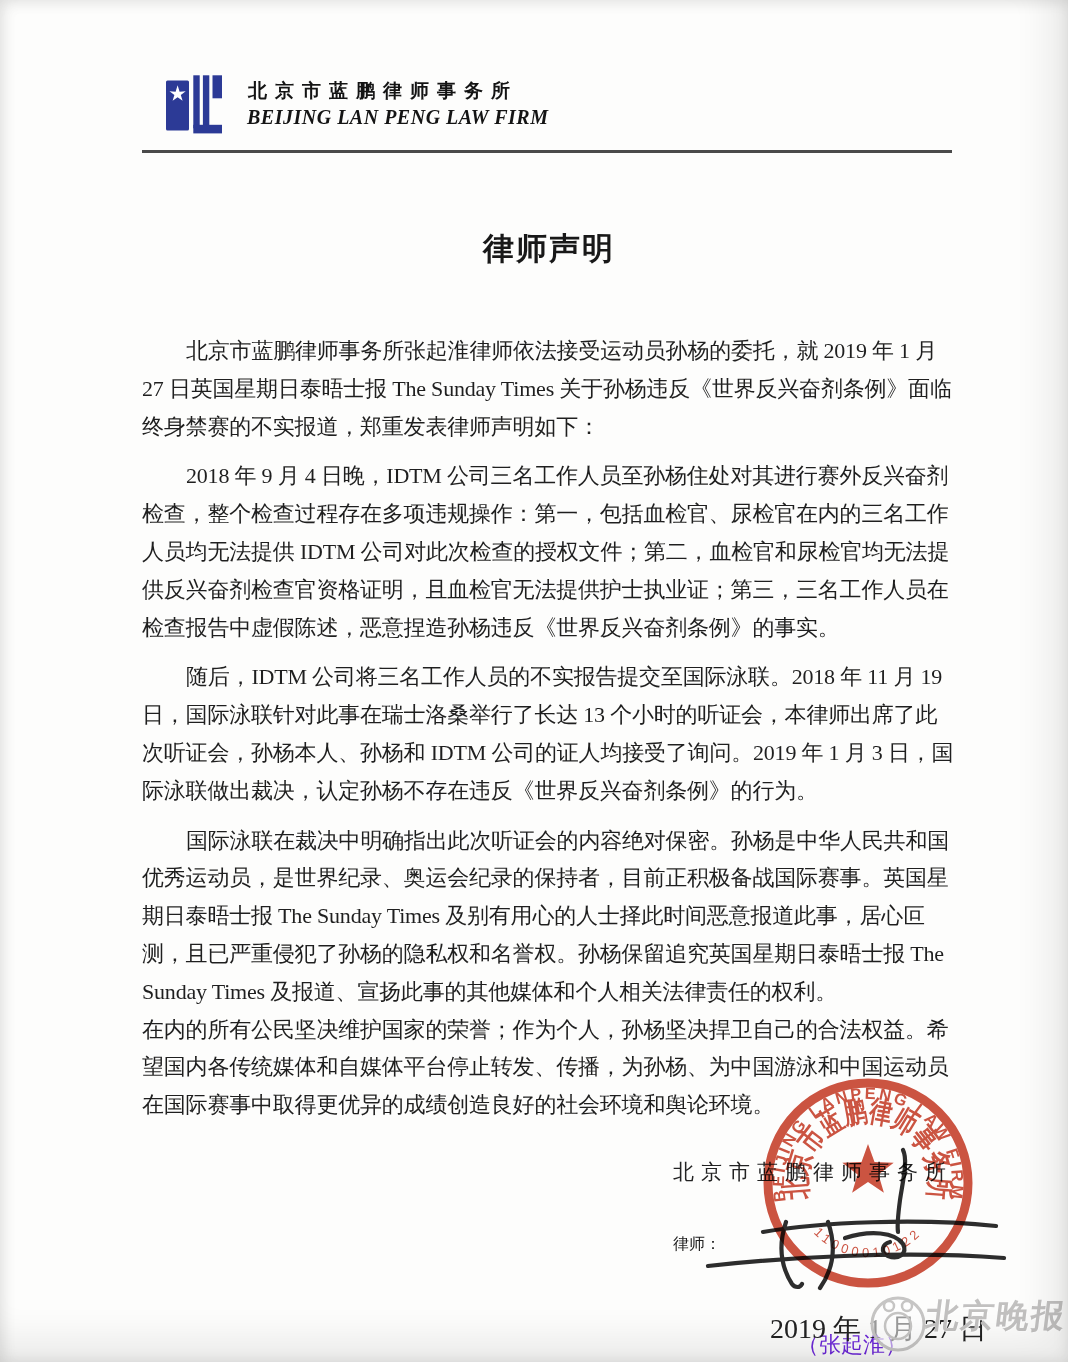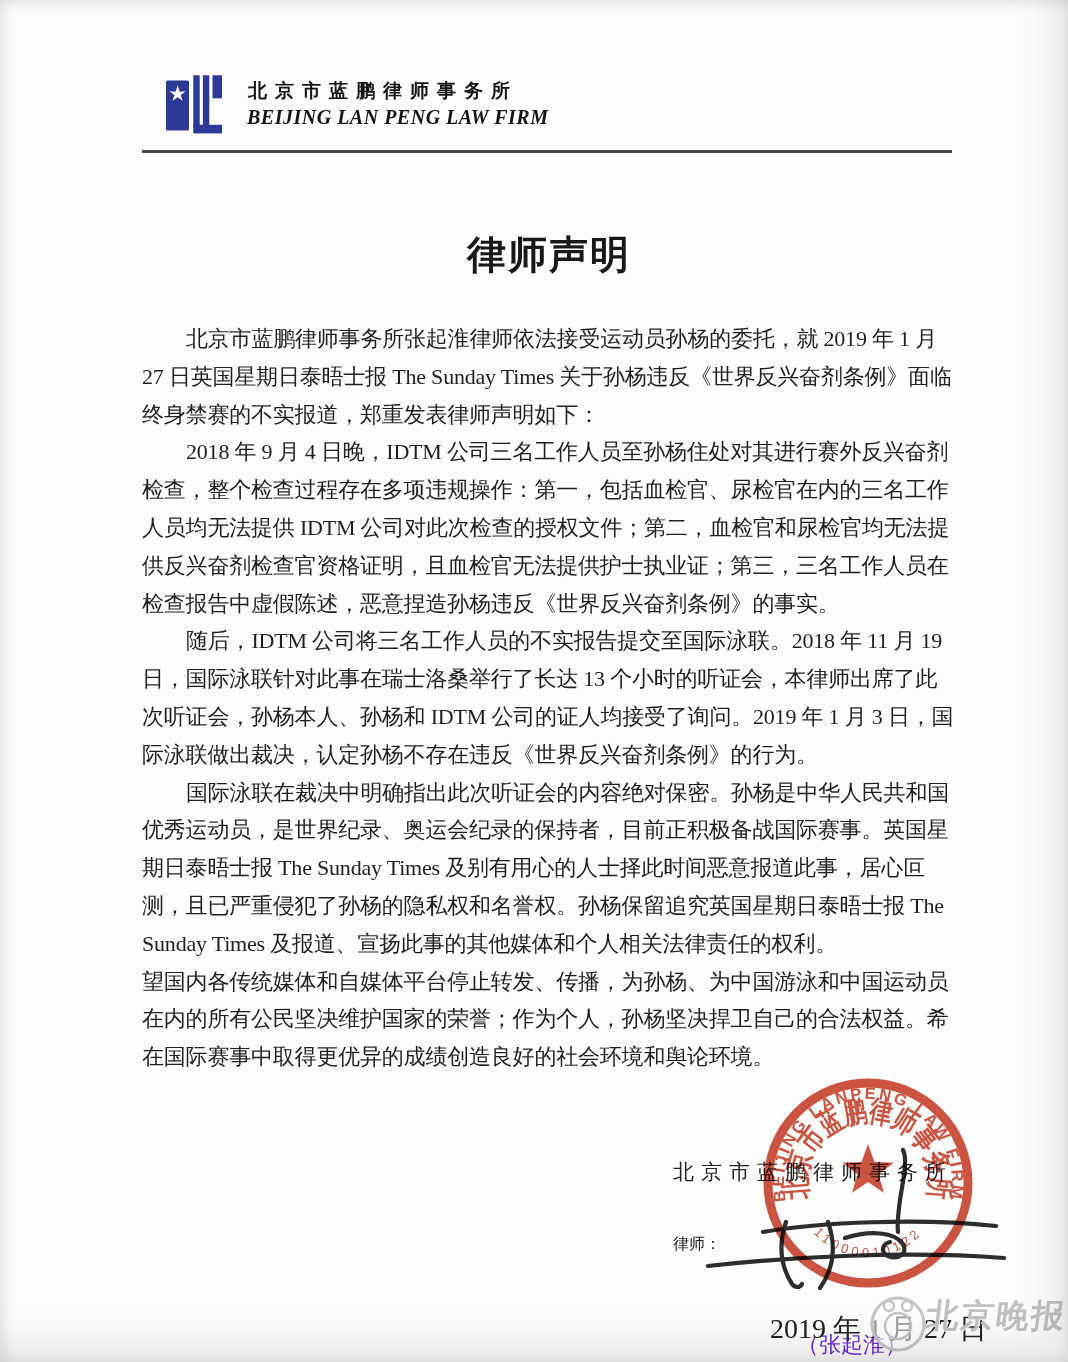--- a/index.html
+++ b/index.html
@@ -7,25 +7,25 @@
         font-family:"Liberation Serif",serif;color:#1f1f1f;}
   .page::after{content:"";position:absolute;inset:0;pointer-events:none;
         box-shadow:inset 0 0 16px rgba(0,0,0,.10), inset -22px -26px 34px rgba(0,0,0,.07), inset 6px 4px 14px rgba(0,0,0,.04);}
   .abs{position:absolute;}
   
   .firm-cn{left:248px;top:78px;font-size:19px;font-weight:700;letter-spacing:8px;color:#141414;
            font-family:"Liberation Sans",sans-serif;}
   .firm-en{left:247px;top:106px;font-size:20px;font-style:italic;font-weight:600;letter-spacing:.5px;color:#141414;}
   .rule{left:142px;top:150px;width:810px;height:3px;background:#4a4a4a;}
   
-  .doc-title{left:142px;top:228px;width:814px;text-align:center;font-size:39px;font-weight:700;letter-spacing:2px;color:#181818;}
+  .doc-title{left:142px;top:228px;width:814px;text-align:center;font-size:31px;font-weight:700;letter-spacing:2px;color:#181818;}
   
   .doc-body{left:142px;top:320px;width:816px;}
   .line{white-space:nowrap;line-height:37.8px;height:37.8px;font-size:22px;letter-spacing:-.2px;}
-  .ind{padding-left:44px;}
+  .ind{padding-left:44px;margin-top:12px;}
   
   .sig-firm{left:673px;top:1158px;font-size:21px;letter-spacing:7px;color:#222;}
   .sig-label{left:673px;top:1234px;font-size:16px;color:#222;}
   .sig-name{left:797px;top:1330px;font-size:22px;color:#6d28d9;}
   .sig-date{left:770px;top:1310px;font-size:28px;color:#222;}
   
   .seal{left:748px;top:1063px;opacity:.88;mix-blend-mode:multiply;}
   .ink{left:700px;top:1140px;mix-blend-mode:multiply;}
   
   .wm{left:866px;top:1290px;width:200px;height:64px;}
@@ -65,22 +65,22 @@
     <div class="line">检查报告中虚假陈述，恶意捏造孙杨违反《世界反兴奋剂条例》的事实。</div>
     <div class="line ind">随后，IDTM 公司将三名工作人员的不实报告提交至国际泳联。2018 年 11 月 19</div>
     <div class="line">日，国际泳联针对此事在瑞士洛桑举行了长达 13 个小时的听证会，本律师出席了此</div>
     <div class="line">次听证会，孙杨本人、孙杨和 IDTM 公司的证人均接受了询问。2019 年 1 月 3 日，国</div>
     <div class="line">际泳联做出裁决，认定孙杨不存在违反《世界反兴奋剂条例》的行为。</div>
     <div class="line ind">国际泳联在裁决中明确指出此次听证会的内容绝对保密。孙杨是中华人民共和国</div>
     <div class="line">优秀运动员，是世界纪录、奥运会纪录的保持者，目前正积极备战国际赛事。英国星</div>
     <div class="line">期日泰晤士报 The Sunday Times 及别有用心的人士择此时间恶意报道此事，居心叵</div>
     <div class="line">测，且已严重侵犯了孙杨的隐私权和名誉权。孙杨保留追究英国星期日泰晤士报 The</div>
     <div class="line">Sunday Times 及报道、宣扬此事的其他媒体和个人相关法律责任的权利。</div>
+    <div class="line">在内的所有公民坚决维护国家的荣誉；作为个人，孙杨坚决捍卫自己的合法权益。希</div>
     <div class="line">望国内各传统媒体和自媒体平台停止转发、传播，为孙杨、为中国游泳和中国运动员</div>
-    <div class="line">在内的所有公民坚决维护国家的荣誉；作为个人，孙杨坚决捍卫自己的合法权益。希</div>
     <div class="line">在国际赛事中取得更优异的成绩创造良好的社会环境和舆论环境。</div>
   </div>
 
   <div class="abs sig-firm">北京市蓝鹏律师事务所</div>
   <div class="abs sig-label">律师：</div>
   <div class="abs sig-name">（张起淮）</div>
   <div class="abs sig-date">2019 年 1 月 27 日</div>
 
   <svg class="abs seal" width="240" height="240" viewBox="0 0 240 240">
     <defs>

